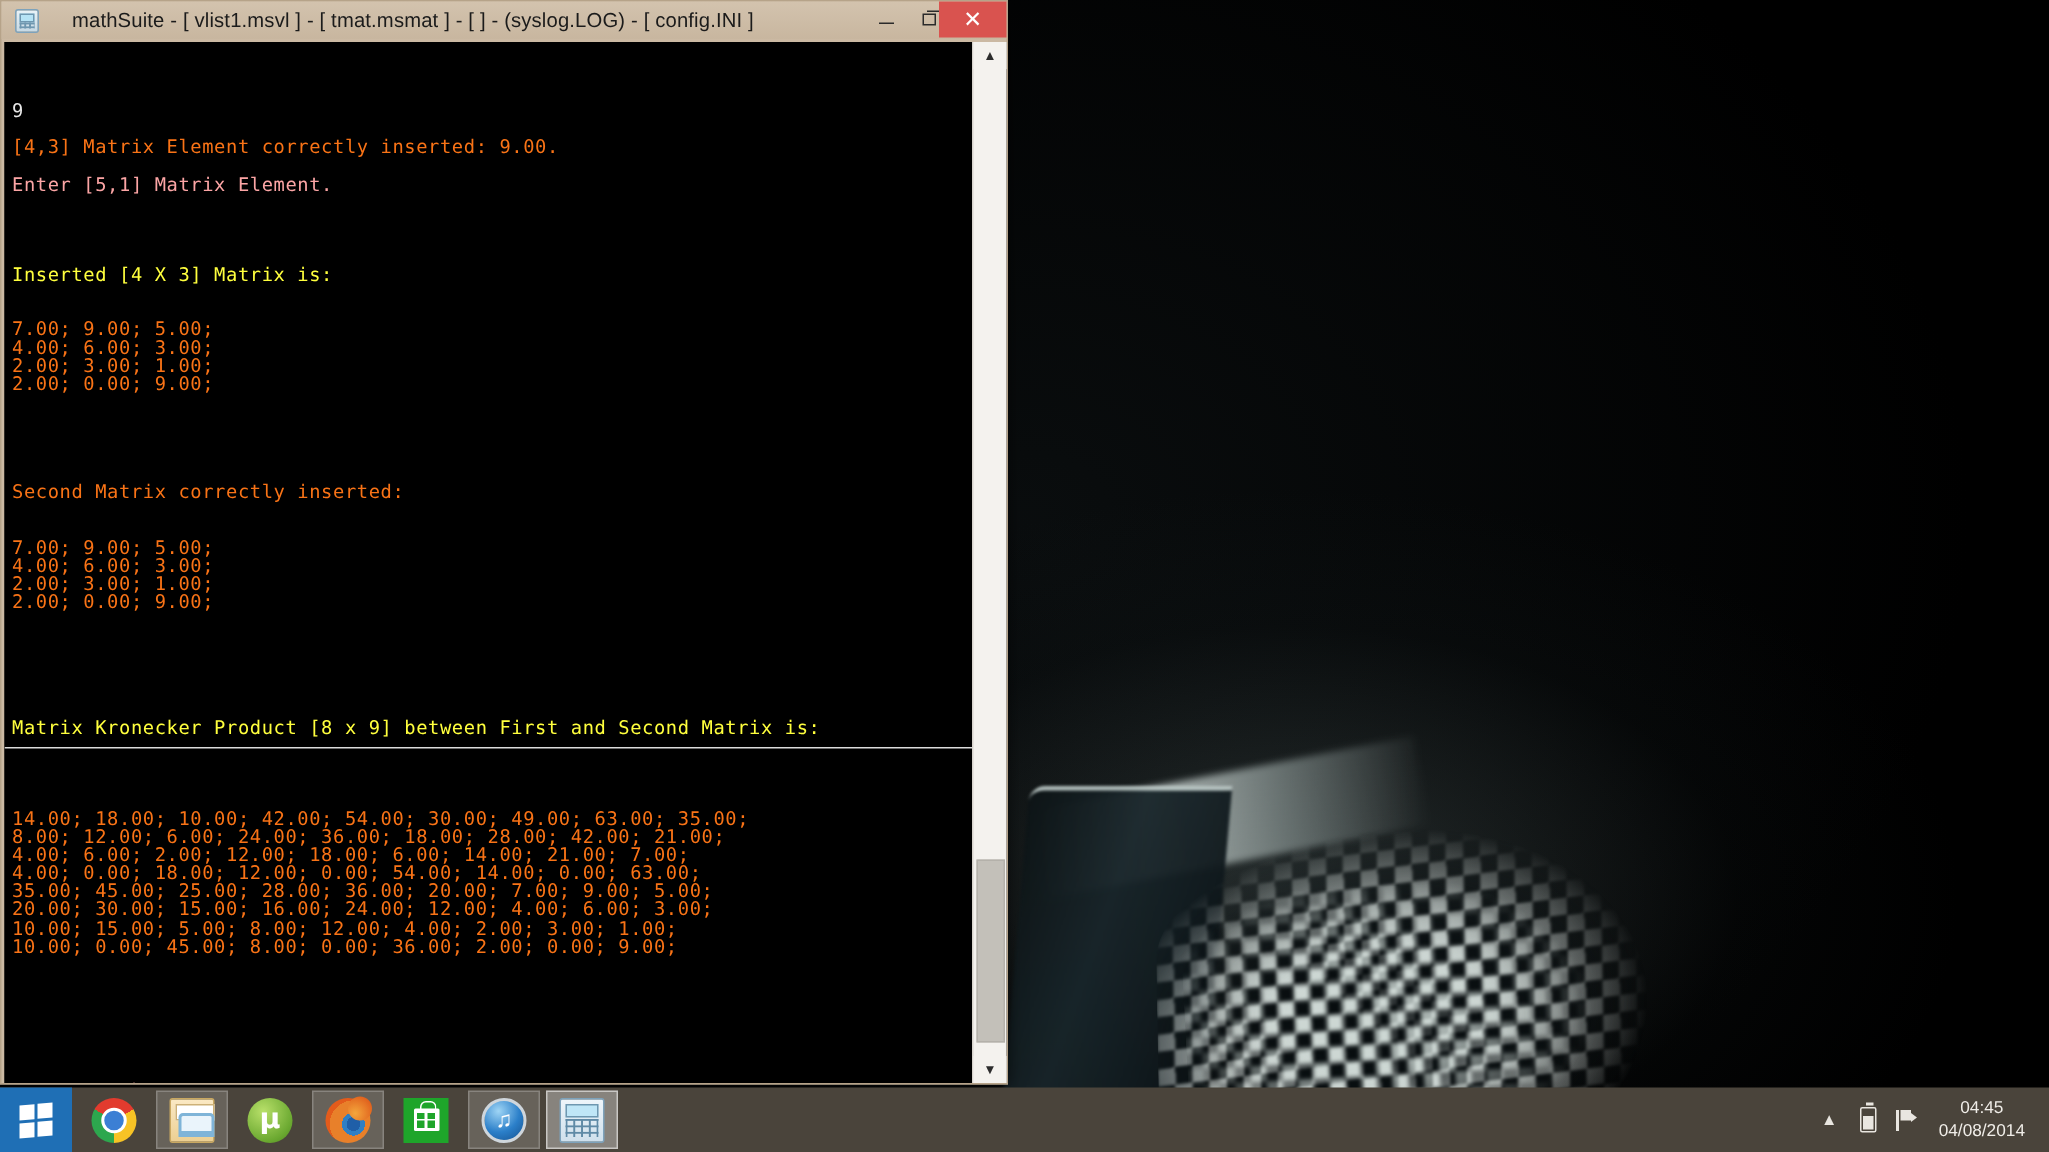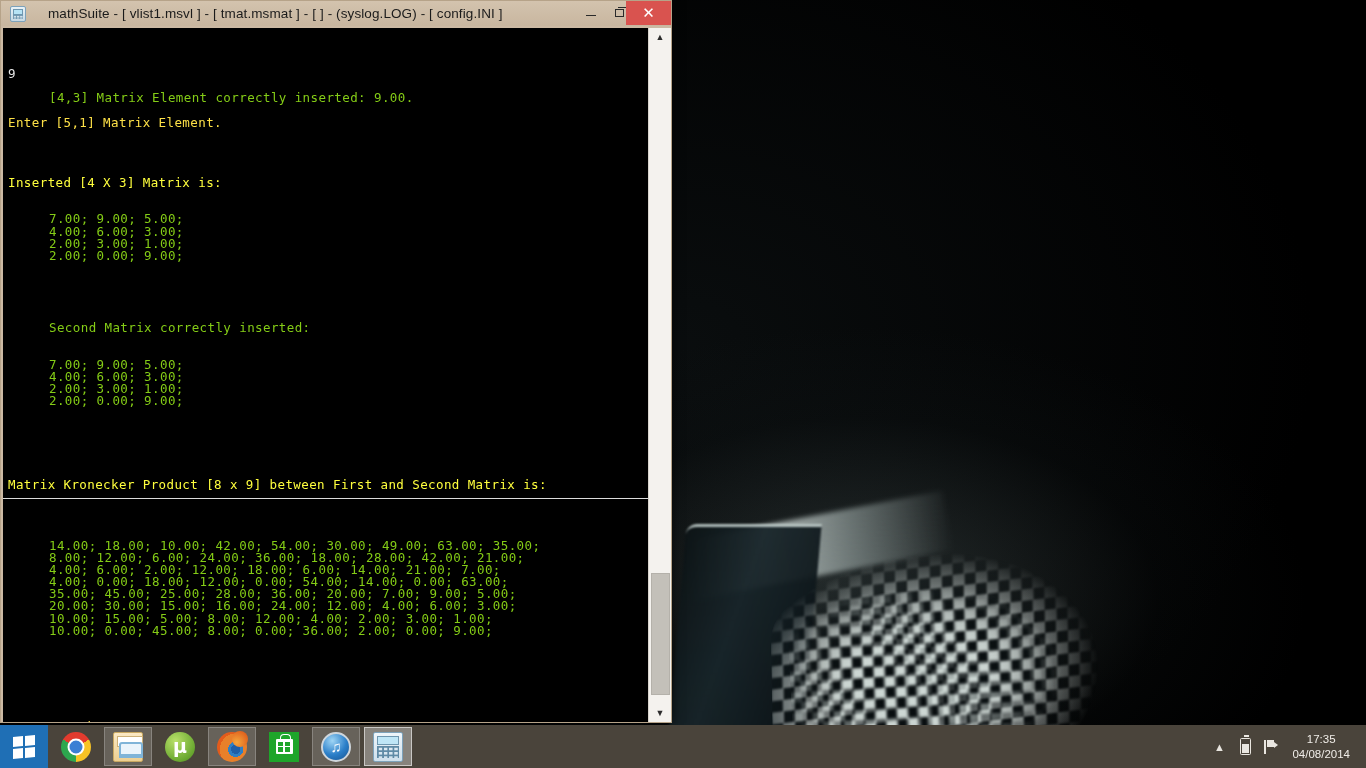--- a/index.html
+++ b/index.html
@@ -142,23 +142,23 @@
     overflow:hidden;
     font-family:"DejaVu Sans Mono","Liberation Mono",monospace;
     font-size:12.5px;
     line-height:12.1px;
     letter-spacing:.4px;
     padding:4px 0 0 5px;
     color:#12d012;
     white-space:pre;
   }
   .ln { height:12.1px; }
-  .c-green  { color:#84cc16;margin-left:41px; }
+  .c-green  { color:#f97316; }
   .c-yellow { color:#ffff3d; }
-  .c-cyan   { color:#fde047; }
+  .c-cyan   { color:#fca5a5; }
   .c-white  { color:#e8e8e8; }
   .hr-line {
     position:absolute; left:0; width:645px; height:1px; background:#dcdcdc;
   }
 
   
   #scrollbar {
     width:23px; height:694px; background:#f4f2ee;
     border-left:1px solid #d8d4cd;
     position:relative; flex:0 0 auto;
@@ -412,17 +412,17 @@
       <div id="battery-icon"></div>
     </div>
     <div class="tray-ico">
       <div id="network-icon">
         <span class="pole"></span>
           <span class="f1"></span>
           <span class="f2"></span>
       </div>
     </div>
     <div id="clock">
-      <div>17:35</div>
+      <div>04:45</div>
       <div>04/08/2014</div>
     </div>
   </div>
 </div>
 
 </body></html>

